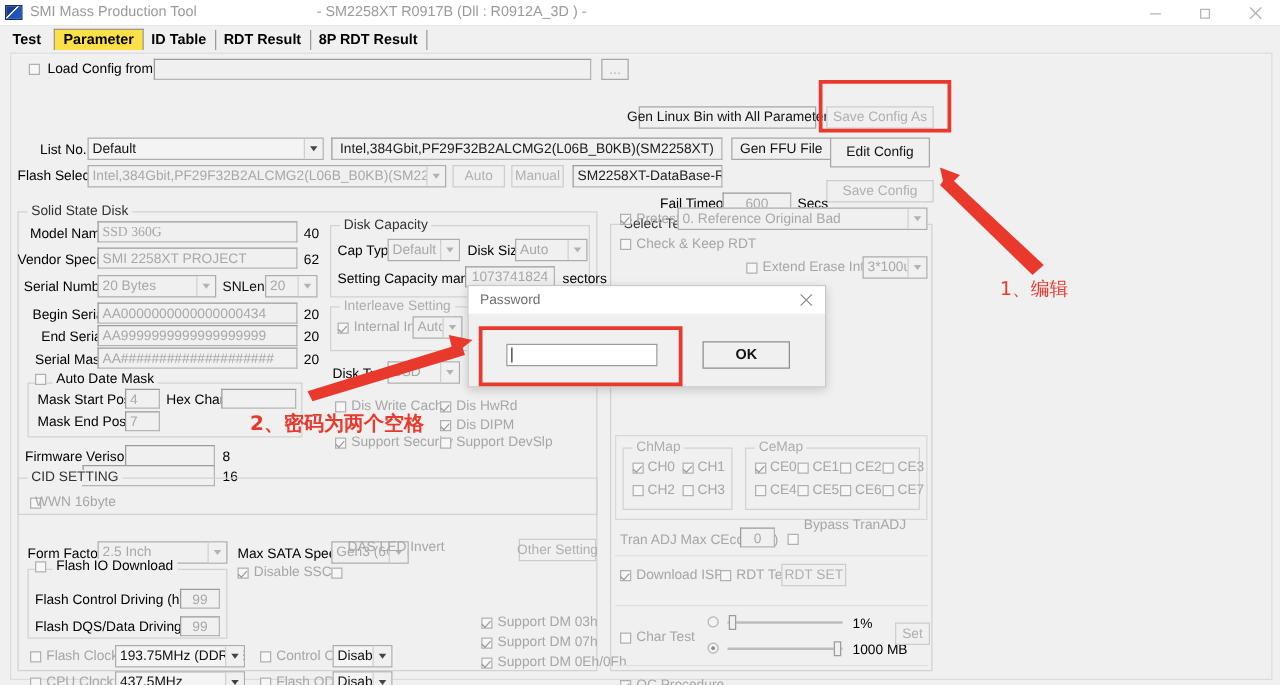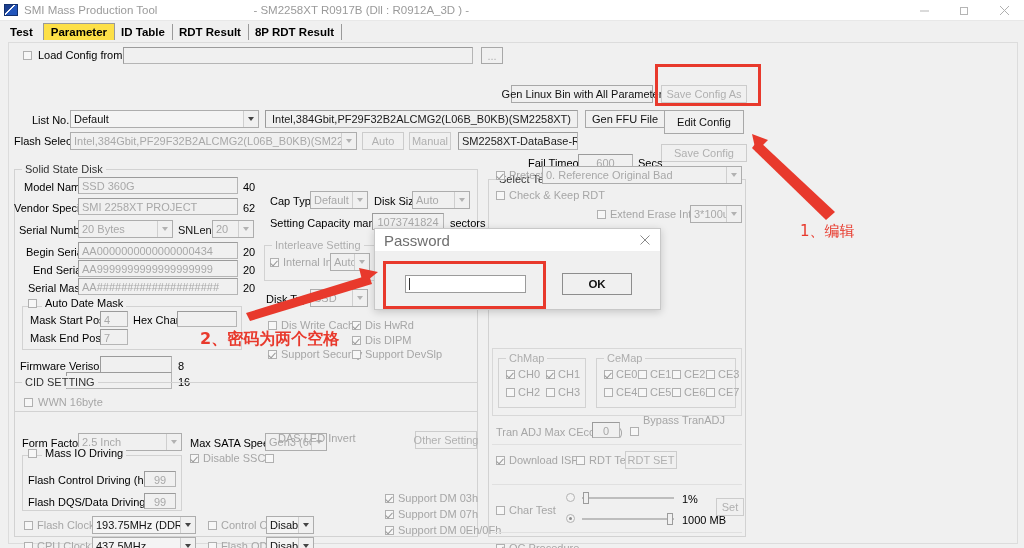--- a/index.html
+++ b/index.html
@@ -72,21 +72,21 @@
   .slider{position:absolute;height:12px;}
   .slider .trk{position:absolute;left:0;right:0;top:5px;height:2px;background:#bdbdbd;}
   .slider .thm{position:absolute;top:0;width:6px;height:12px;background:#f0f0f0;
     border:1px solid #9c9c9c;box-sizing:border-box;}
   .divline{position:absolute;background:#e0e0e0;height:1px;}
   
   .dlg{position:absolute;background:#f0f0f0;border:1px solid #c8c8c8;
     box-shadow:0 2px 8px rgba(0,0,0,.18);}
   .dlg-title{height:22px;background:#ffffff;display:flex;align-items:center;
     border-bottom:1px solid #efefef;}
-  .dlg-title span{font-size:15px;color:#6e6e6e;margin-left:9px;}
+  .dlg-title span{font-size:11px;color:#6e6e6e;margin-left:9px;}
   .dlg-x{margin-left:auto;width:30px;height:22px;display:flex;align-items:center;
     justify-content:center;color:#808080;}
   .dlg-hilite{position:absolute;border:3px solid #e8392c;box-sizing:border-box;}
   .dlg-input{position:absolute;background:#ffffff;border:1px solid #9b9b9b;box-sizing:border-box;}
   .dlg-input .caret{position:absolute;left:3px;top:2px;width:1px;bottom:2px;background:#333;}
   .dlg-ok{position:absolute;background:#f0f0f0;border:1px solid #8d8d8d;box-sizing:border-box;
     display:flex;align-items:center;justify-content:center;font-size:11.5px;font-weight:bold;color:#111;}
   
   .hilite-box{position:absolute;border:3px solid #e8392c;box-sizing:border-box;}
   .anno{position:absolute;color:#e8392c;font-size:15px;white-space:nowrap;
@@ -167,21 +167,21 @@
 
   <div class="lbl" style="left:528px;top:117px;">Fail Timeout</div>
   <div class="fld" style="left:578px;top:114px;width:55px;height:17px;text-align:center;">600</div>
   <div class="lbl" style="left:638px;top:117px;">Secs</div>
 
   <div class="group" style="left:14px;top:129px;width:464px;height:243px;">
     <span class="gt">Solid State Disk</span>
   </div>
 
   <div class="lbl" style="left:24px;top:141px;">Model Name</div>
-  <div class="fld" style="left:78px;top:137px;width:160px;height:17px;">SSD 360G</div>
+  <div class="fld" style="left:78px;top:137px;width:160px;height:17px;font-family:Liberation Serif, serif;">SSD 360G</div>
   <div class="lbl" style="left:243px;top:141px;">40</div>
 
   <div class="lbl" style="left:14px;top:162px;">Vendor Specific</div>
   <div class="fld" style="left:78px;top:158px;width:160px;height:17px;">SMI 2258XT PROJECT</div>
   <div class="lbl" style="left:243px;top:162px;">62</div>
 
   <div class="lbl" style="left:19px;top:184px;">Serial Number</div>
   <div class="combo" style="left:78px;top:180px;width:95px;height:18px;">
     <span>20 Bytes</span>
     <span class="arw">
@@ -221,22 +221,25 @@
   <div class="lbl" style="left:20px;top:320px;">Firmware Verison</div>
   <div class="fld" style="left:100px;top:316px;width:72px;height:17px;"></div>
   <div class="lbl" style="left:178px;top:320px;">8</div>
 
   <div class="cb" style="left:24px;top:338px;"></div>
   <div class="lbl dim" style="left:38px;top:336px;">WWN</div>
   <div class="fld" style="left:66px;top:332px;width:106px;height:17px;"></div>
   <div class="lbl" style="left:178px;top:336px;">16</div>
 
   <div class="cb" style="left:24px;top:358px;"></div>
-  <div class="lbl dim" style="left:38px;top:356px;">WWN 16byte</div>
-
+  <div class="lbl dim" style="left:28px;top:356px;">WWN 16byte</div>
+
+  <div class="group" style="left:264px;top:140px;width:208px;height:58px;">
+    <span class="gt">Disk Capacity</span>
+  </div>
   <div class="lbl" style="left:270px;top:155px;">Cap Type</div>
   <div class="combo" style="left:310px;top:151px;width:58px;height:18px;">
     <span>Default</span>
     <span class="arw">
         <i></i>
       </span>
   </div>
   <div class="lbl" style="left:374px;top:155px;">Disk Size</div>
   <div class="combo" style="left:412px;top:151px;width:58px;height:18px;">
     <span>Auto</span>
@@ -301,21 +304,21 @@
   <div class="combo" style="left:265px;top:393px;width:62px;height:18px;">
     <span>Gen3 (6Gb)</span>
     <span class="arw">
         <i></i>
       </span>
   </div>
   <div class="btn disabled" style="left:415px;top:391px;width:62px;height:18px;">Other Setting</div>
 
   <div class="group" style="left:22px;top:415px;width:160px;height:56px;"></div>
   <div class="cb" style="left:28px;top:409px;"></div>
-  <div class="lbl" style="left:42px;top:407px;background:#f0f0f0;padding:0 3px;">Mass IO Driving</div>
+  <div class="lbl" style="left:42px;top:407px;background:#f0f0f0;padding:0 3px;">Flash IO Download</div>
   <div class="lbl" style="left:28px;top:434px;">Flash Control Driving (hex)</div>
   <div class="fld" style="left:144px;top:431px;width:32px;height:16px;text-align:center;">99</div>
   <div class="lbl" style="left:28px;top:456px;">Flash DQS/Data Driving (hex)</div>
   <div class="fld" style="left:144px;top:453px;width:32px;height:16px;text-align:center;">99</div>
 
   <div class="cb on" style="left:190px;top:414px;"></div>
   <div class="lbl dim" style="left:203px;top:412px;">Disable SSC</div>
   <div class="cb" style="left:265px;top:414px;"></div>
   <div class="lbl dim" style="left:278px;top:392px;">DAS LED Invert</div>
 

